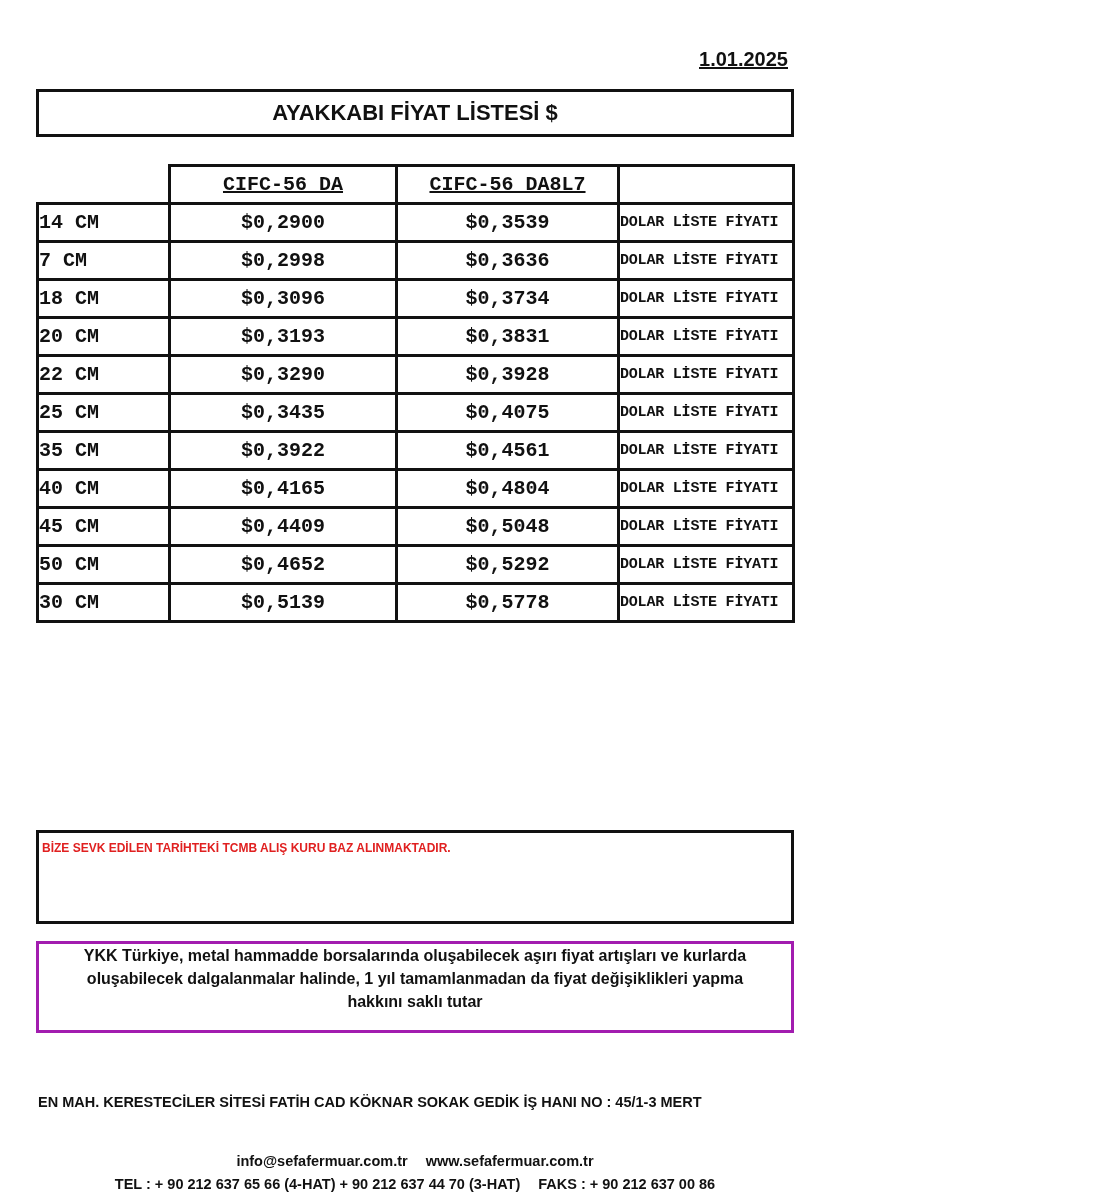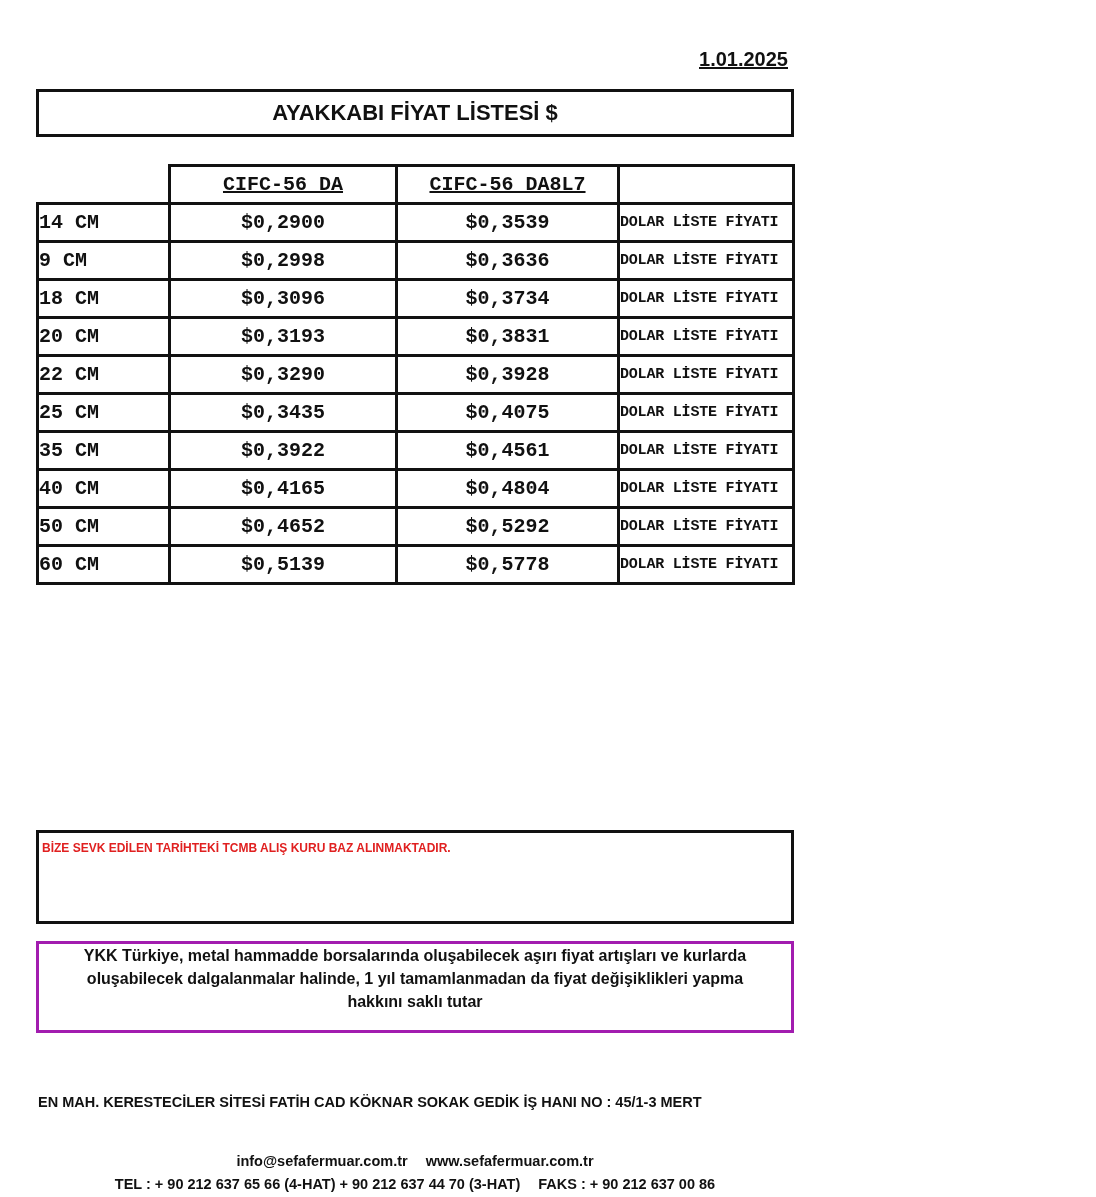--- a/index.html
+++ b/index.html
@@ -88,21 +88,21 @@
     </tr>
   </thead>
   <tbody id="price-body">
       <tr>
         <td class="size">14 CM</td>
         <td class="price">$0,2900</td>
         <td class="price">$0,3539</td>
         <td class="note">DOLAR LİSTE FİYATI</td>
       </tr>
       <tr>
-        <td class="size">9 CM</td>
+        <td class="size">7 CM</td>
         <td class="price">$0,2998</td>
         <td class="price">$0,3636</td>
         <td class="note">DOLAR LİSTE FİYATI</td>
       </tr>
       <tr>
         <td class="size">18 CM</td>
         <td class="price">$0,3096</td>
         <td class="price">$0,3734</td>
         <td class="note">DOLAR LİSTE FİYATI</td>
       </tr>
@@ -130,27 +130,33 @@
         <td class="price">$0,4561</td>
         <td class="note">DOLAR LİSTE FİYATI</td>
       </tr>
       <tr>
         <td class="size">40 CM</td>
         <td class="price">$0,4165</td>
         <td class="price">$0,4804</td>
         <td class="note">DOLAR LİSTE FİYATI</td>
       </tr>
       <tr>
+        <td class="size">45 CM</td>
+        <td class="price">$0,4409</td>
+        <td class="price">$0,5048</td>
+        <td class="note">DOLAR LİSTE FİYATI</td>
+      </tr>
+      <tr>
         <td class="size">50 CM</td>
         <td class="price">$0,4652</td>
         <td class="price">$0,5292</td>
         <td class="note">DOLAR LİSTE FİYATI</td>
       </tr>
       <tr>
-        <td class="size">60 CM</td>
+        <td class="size">30 CM</td>
         <td class="price">$0,5139</td>
         <td class="price">$0,5778</td>
         <td class="note">DOLAR LİSTE FİYATI</td>
       </tr>
     </tbody>
 </table>
 
 <div class="notice-box">
   <div class="notice-text">BİZE SEVK EDİLEN TARİHTEKİ TCMB ALIŞ KURU BAZ ALINMAKTADIR.</div>
 </div>

